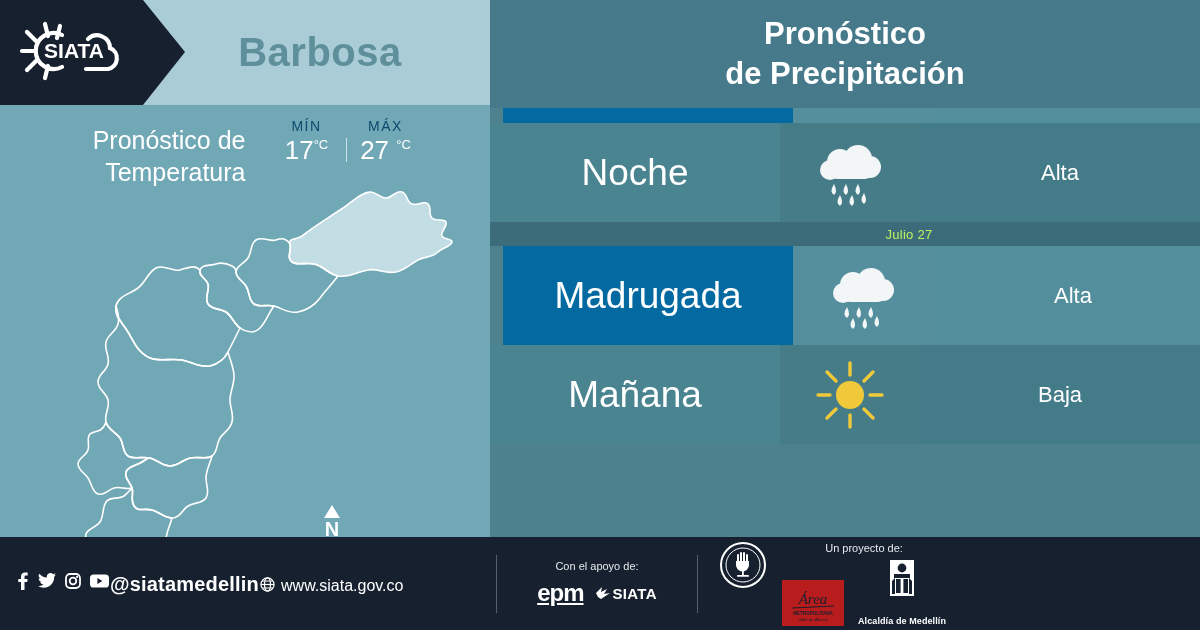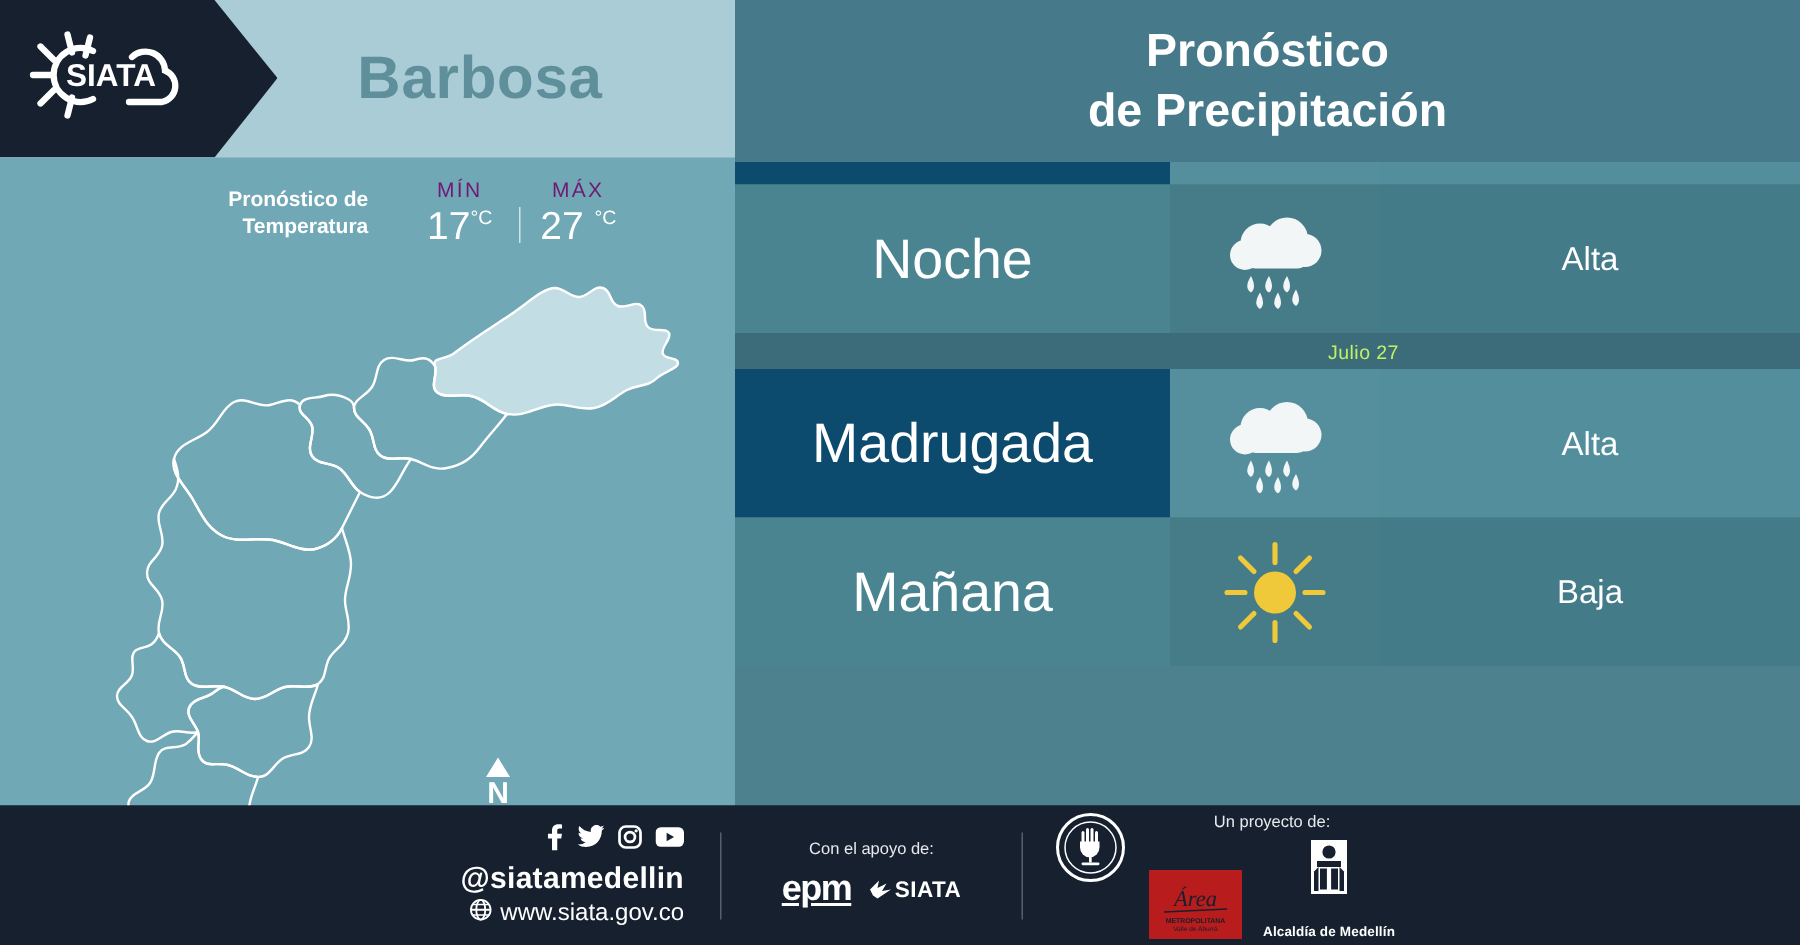--- a/index.html
+++ b/index.html
@@ -33,26 +33,26 @@
   }
   .logo-mark{ margin-left:14px; }
 
   
   .temp-block{
     position:absolute; left:0; top:118px; width:490px; height:72px;
     display:flex; align-items:flex-start; justify-content:center; gap:22px;
     color:#ffffff;
   }
   .temp-title{
-    font-size:14px; font-weight:bold; line-height:1.28;
+    font-size:25px; font-weight:normal; line-height:1.28;
     text-align:right; padding-top:6px; width:180px;
   }
   .temp-vals{ display:flex; align-items:flex-start; gap:0; }
   .temp-col{ width:78px; text-align:center; }
-  .temp-lbl{ font-size:14px; letter-spacing:1.5px; color:#701a75; }
+  .temp-lbl{ font-size:14px; letter-spacing:1.5px; color:#0c4a6e; }
   .temp-num{ font-size:26px; margin-top:1px; font-weight:normal; white-space:nowrap;}
   .temp-num sup{ font-size:13px; vertical-align:super; }
   .temp-div{ width:1px; align-self:stretch; background:#cfe3e9; margin:20px 0 4px 0; }
 
   
   .map-wrap{ position:absolute; left:40px; top:180px; width:440px; height:357px; }
   .map-wrap svg{ display:block; width:100%; height:100%; }
   .compass{
     position:absolute; left:276px; top:325px; width:32px; text-align:center;
     color:#fff; font-size:20px; font-weight:bold; line-height:1;
@@ -74,41 +74,41 @@
   }
   .right-title{
     color:#fff; font-size:31px; font-weight:bold; text-align:center; line-height:1.28;
   }
   .date-band{
     height:24px; background:#3c6b79; color:#bef264;
     display:flex; align-items:center; justify-content:center;
     font-size:13px; letter-spacing:.3px;
   }
   .fc-row{ display:flex; height:99px; }
-  .fc-row.light .c-label{ background:#0c4a6e; }
+  .fc-row.light .c-label{ background:#0369a1;margin-left:13px; }
   .fc-row.light .c-icon { background:#558f9d; }
   .fc-row.light .c-prob { background:#528e9c; }
   .fc-row.dark  .c-label{ background:#4a8490; }
   .fc-row.dark  .c-icon { background:#457c88; }
   .fc-row.dark  .c-prob { background:#437b88; }
   .c-label{ width:290px; display:flex; align-items:center; justify-content:center;
             color:#fff; font-size:37px; }
   .c-icon { width:140px; display:flex; align-items:center; justify-content:center; }
   .c-prob { width:280px; display:flex; align-items:center; justify-content:center;
             color:#fff; font-size:22px; }
 
   
   .footer{
     position:absolute; left:0; top:537px; width:1200px; height:93px;
     background:#16202e; color:#fff;
     display:flex; align-items:center;
   }
   .f-social{
     width:480px; padding-right:24px; text-align:right;
-    display:flex; flex-direction:column; align-items:flex-end; gap:1px;
+    display:flex; flex-direction:row; align-items:flex-end; gap:1px;margin-left:16px;
   }
   .f-icons{ display:flex; gap:9px; align-items:center; margin-bottom:2px; }
   .f-handle{ font-size:20px; font-weight:bold; letter-spacing:.2px; }
   .f-site{ font-size:16px; display:flex; align-items:center; gap:6px; }
   .f-sep{ width:1px; height:58px; background:#55606e; }
   .f-support{
     width:200px; display:flex; flex-direction:column; align-items:center; gap:7px;
   }
   .f-caption{ font-size:11px; color:#e7eaee; }
   .f-logos{ display:flex; align-items:center; gap:11px; }

